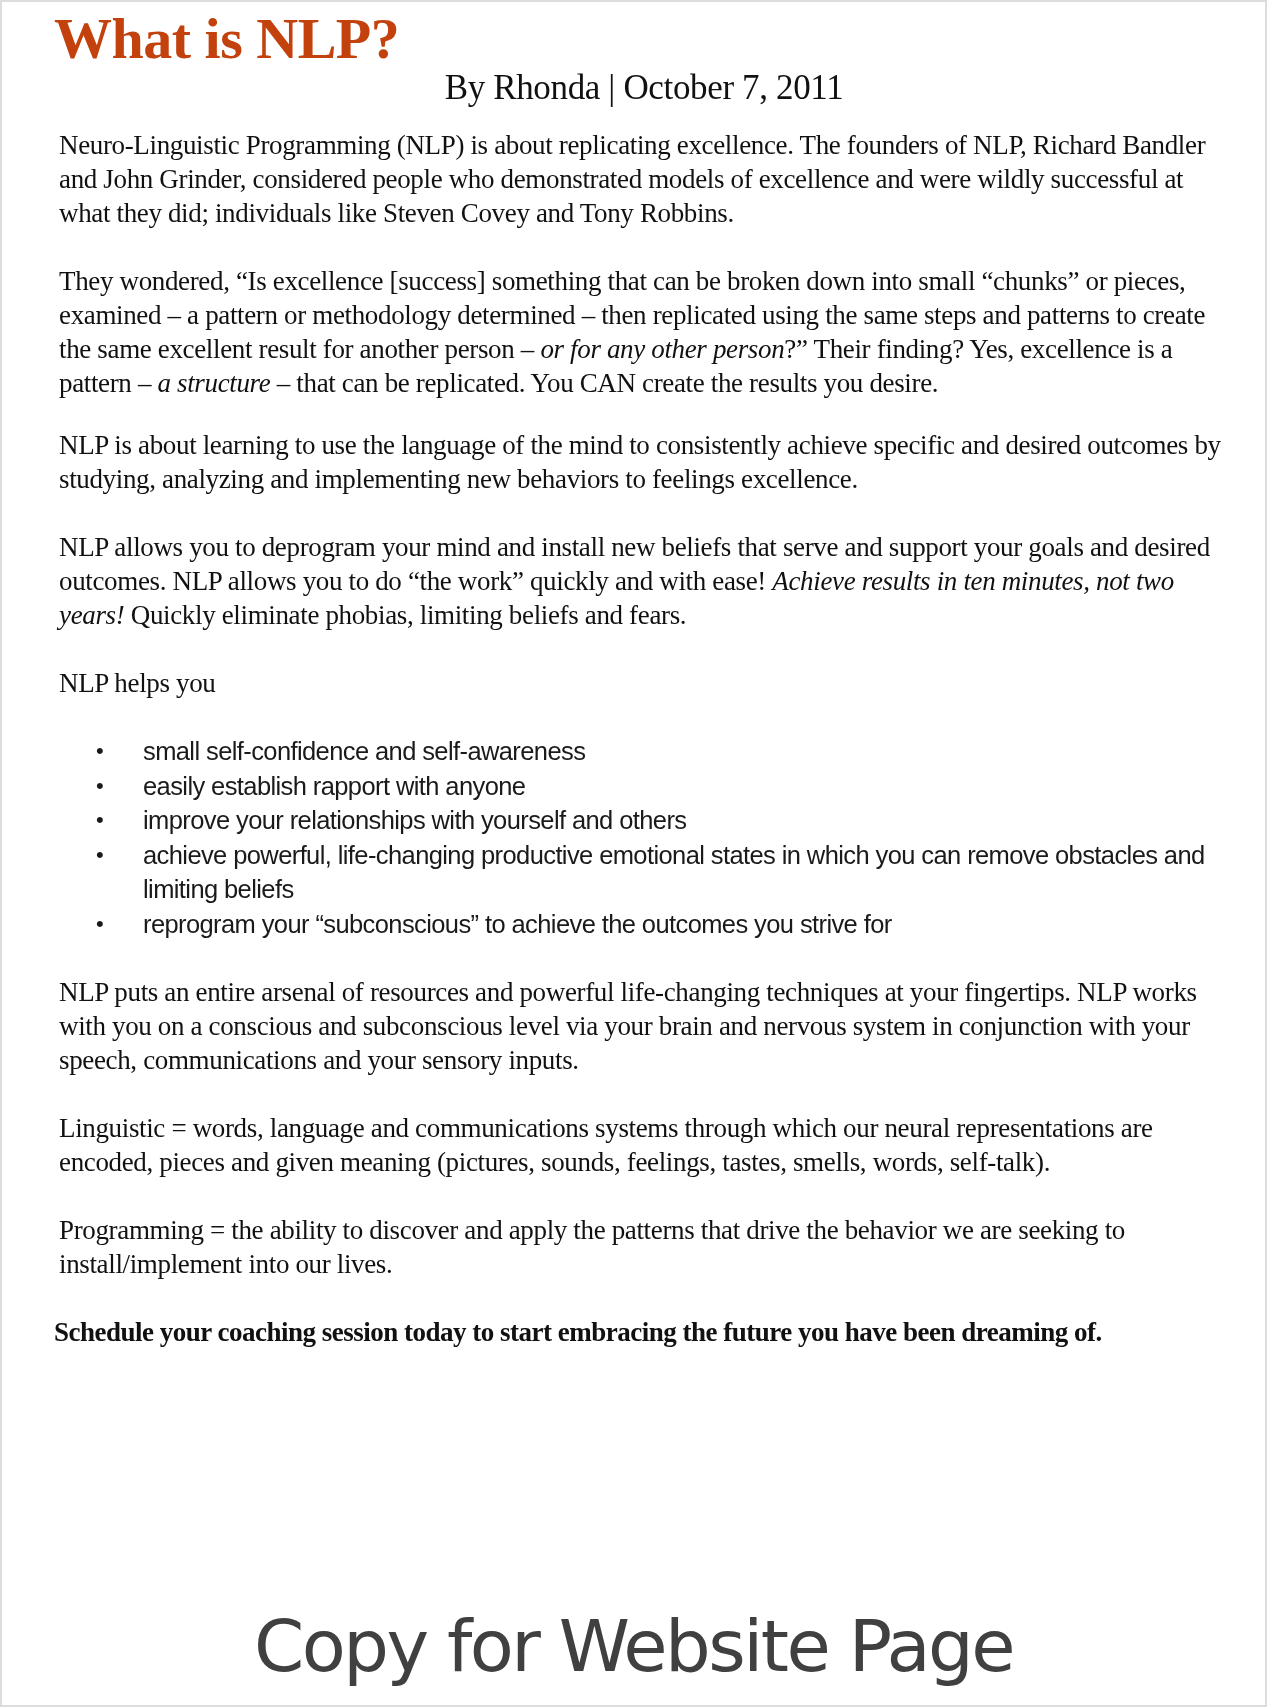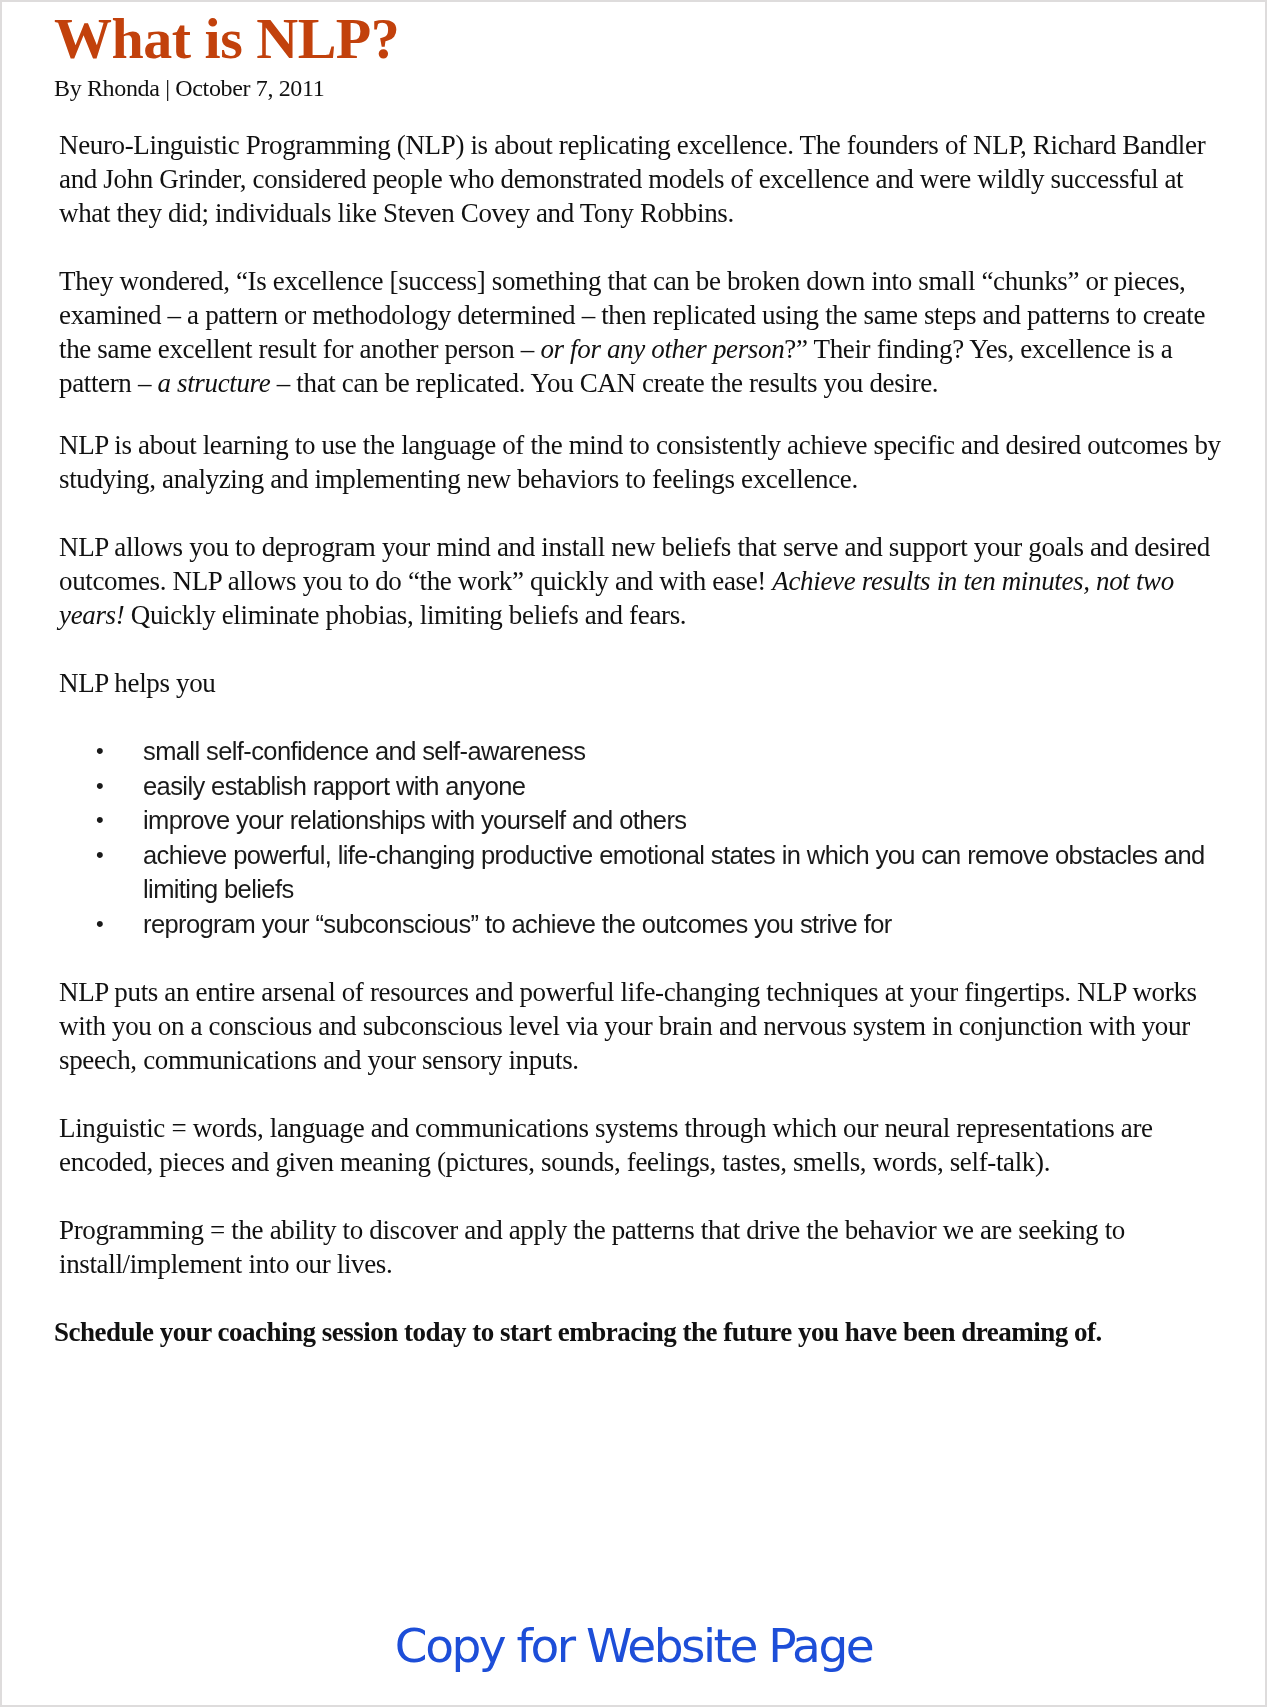--- a/index.html
+++ b/index.html
@@ -11,39 +11,39 @@
   .doc {
     position: absolute; left: 54px; top: 6px; width: 1180px;
     font-family: "Liberation Serif", "DejaVu Serif", serif;
     color: #111; font-size: 27px; line-height: 34px;
     letter-spacing: -0.35px;
   }
   h1 {
     margin: 0; font-size: 58px; line-height: 66px; font-weight: bold;
     letter-spacing: -0.5px; color: #c2410c;
   }
-  .byline { margin: 0 0 24px 0; font-size: 24px; line-height: 32px; }
+  .byline { margin: 0 0 24px 0; font-size: 35px; line-height: 32px; text-align: center; }
   p { margin: 0 0 34px 5px; }
   p.tight { margin-bottom: 28px; }
   .b { font-weight: normal; }
   .i { font-style: italic; }
   ul.benefits {
     list-style: none; margin: 0 0 34px 0; padding: 0;
     font-family: "Liberation Sans", "DejaVu Sans", sans-serif;
     font-size: 25.5px; line-height: 34.5px; letter-spacing: -0.6px; color: #1a1a1a;
   }
   ul.benefits li { position: relative; padding-left: 89px; }
   ul.benefits li .bullet {
     position: absolute; left: 42px; top: 0; font-size: 22px;
   }
   .cta { font-weight: bold; font-size: 27px; letter-spacing: -0.5px; margin: 0; }
   .footer-title {
     position: absolute; left: 0; width: 1267px; top: 1604px; text-align: center;
     font-family: "DejaVu Sans", "Liberation Sans", sans-serif;
-    font-size: 47px; line-height: 84px; color: #1d4ed8; letter-spacing: -2.5px;
+    font-size: 72px; line-height: 84px; color: #404040; letter-spacing: -2.5px;
   }
 </style>
 </head>
 <body>
 
 <div class="frame"></div>
 
 <div class="doc">
   <h1>What is NLP?</h1>
   <div class="byline">By Rhonda | October 7, 2011</div>

